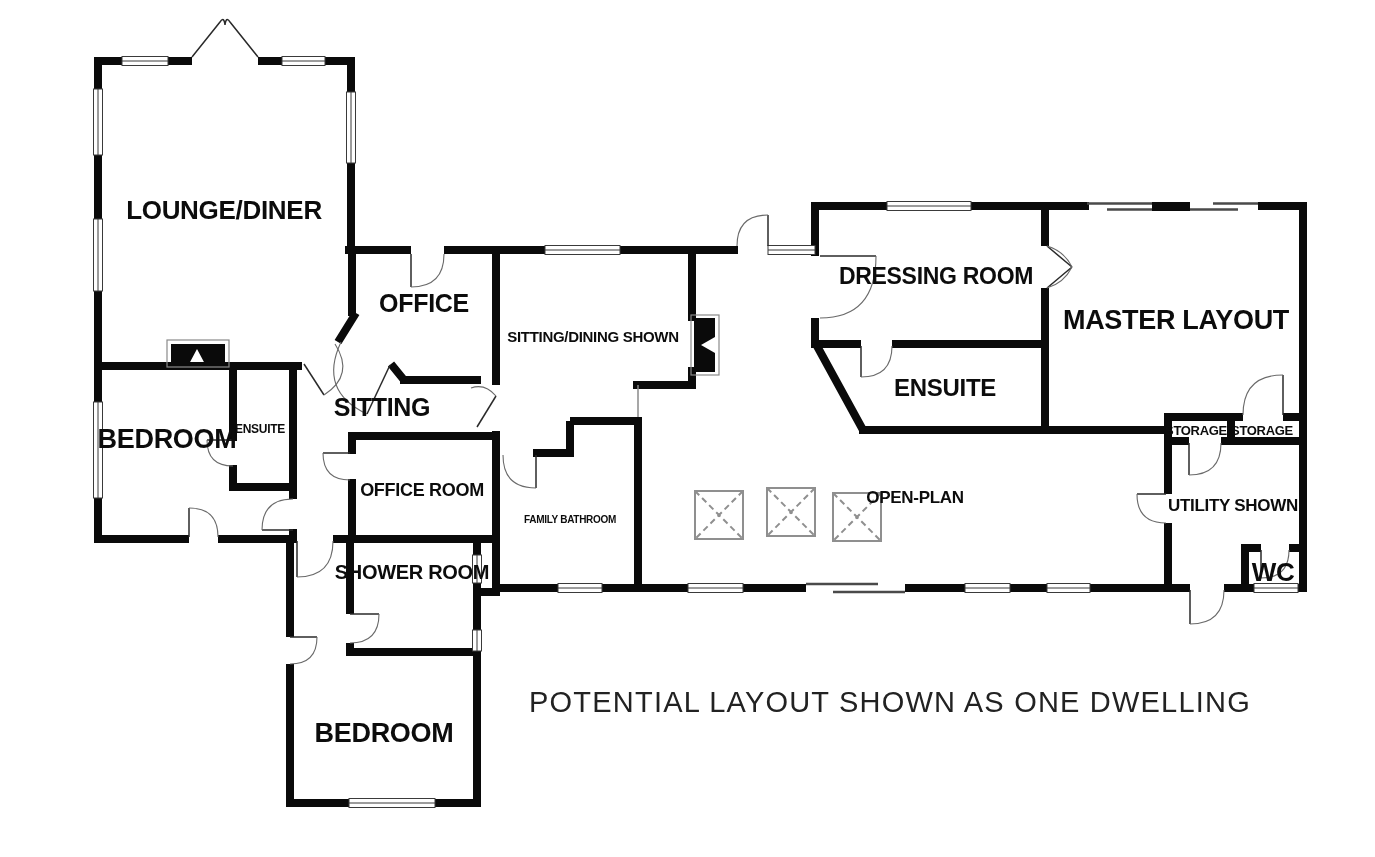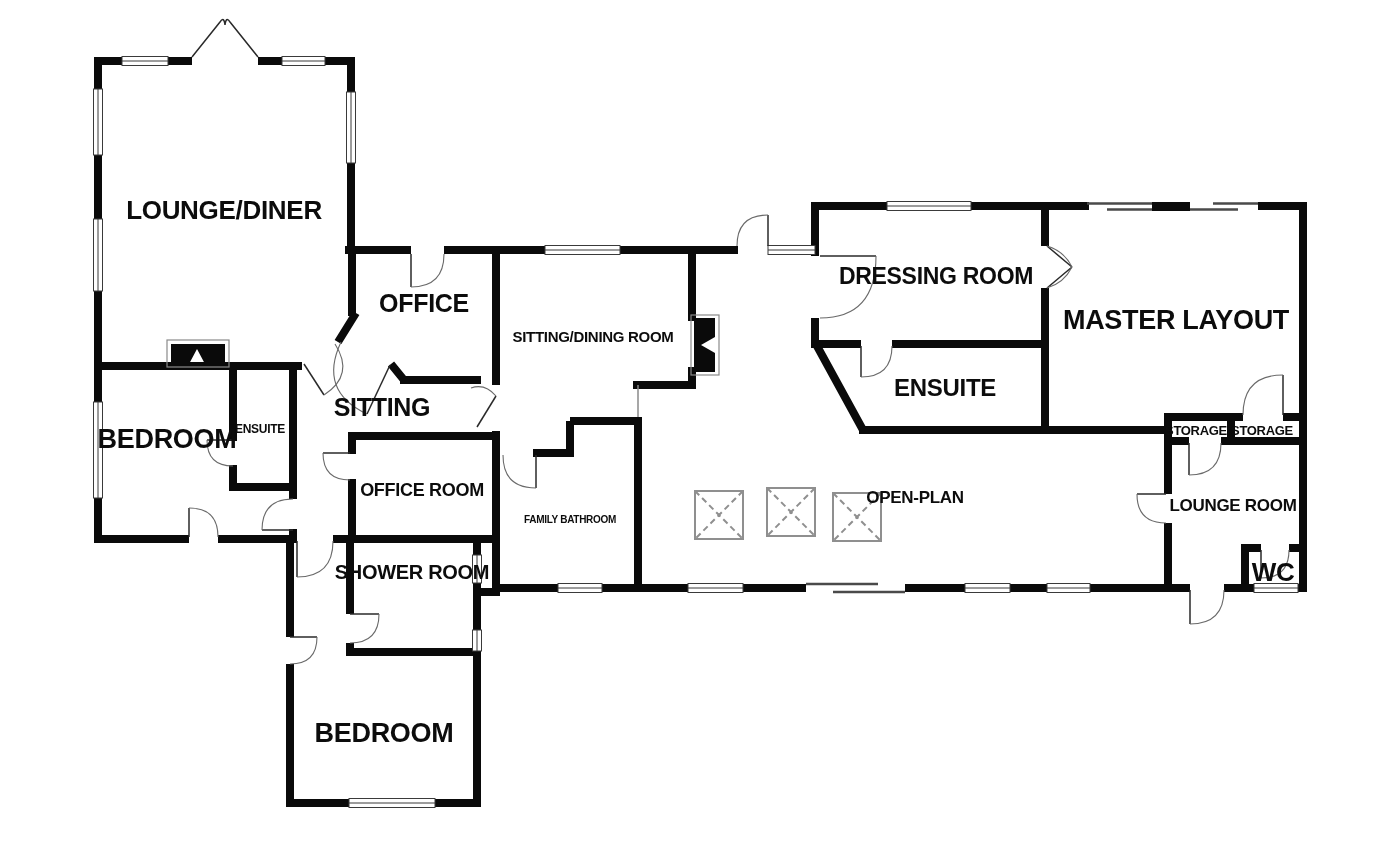--- a/index.html
+++ b/index.html
@@ -212,30 +212,31 @@
       <path class="roof-x" d="M767,488 L815,536 M815,488 L767,536"></path>
     </g>
     <g>
       <rect class="roof" x="833" y="493" width="48" height="48"></rect>
       <path class="roof-x" d="M833,493 L881,541 M881,493 L833,541"></path>
     </g>
   </svg>
 
   <div class="room-label" style="left:224px;top:210px;font-size:26px">LOUNGE/DINER</div>
   <div class="room-label" style="left:424px;top:303px;font-size:25px">OFFICE</div>
-  <div class="room-label" style="left:593px;top:336px;font-size:15px">SITTING/DINING ROOM</div>
+  <div class="room-label" style="left:593px;top:336px;font-size:15px">SITTING/DINING SHOWN</div>
   <div class="room-label" style="left:382px;top:407px;font-size:25px">SITTING</div>
   <div class="room-label" style="left:936px;top:276px;font-size:23px">DRESSING ROOM</div>
   <div class="room-label" style="left:1176px;top:320px;font-size:27px">MASTER LAYOUT</div>
   <div class="room-label" style="left:945px;top:388px;font-size:24px">ENSUITE</div>
   <div class="room-label" style="left:167px;top:439px;font-size:27px">BEDROOM</div>
   <div class="room-label" style="left:260px;top:429px;font-size:12px">ENSUITE</div>
   <div class="room-label" style="left:422px;top:490px;font-size:18px">OFFICE ROOM</div>
   <div class="room-label" style="left:570px;top:520px;font-size:10px">FAMILY BATHROOM</div>
   <div class="room-label" style="left:915px;top:497px;font-size:17px">OPEN-PLAN</div>
   <div class="room-label" style="left:1196px;top:430px;font-size:13px">STORAGE</div>
   <div class="room-label" style="left:1262px;top:430px;font-size:13px">STORAGE</div>
-  <div class="room-label" style="left:1233px;top:505px;font-size:17px">LOUNGE ROOM</div>
+  <div class="room-label" style="left:1233px;top:505px;font-size:17px">UTILITY SHOWN</div>
   <div class="room-label" style="left:1273px;top:572px;font-size:26px">WC</div>
   <div class="room-label" style="left:412px;top:572px;font-size:20px">SHOWER ROOM</div>
   <div class="room-label" style="left:384px;top:733px;font-size:27px">BEDROOM</div>
 
+  <div class="caption" style="left:890px;top:702px;font-size:29px">POTENTIAL LAYOUT SHOWN AS ONE DWELLING</div>
 </div>
 
 </body></html>

